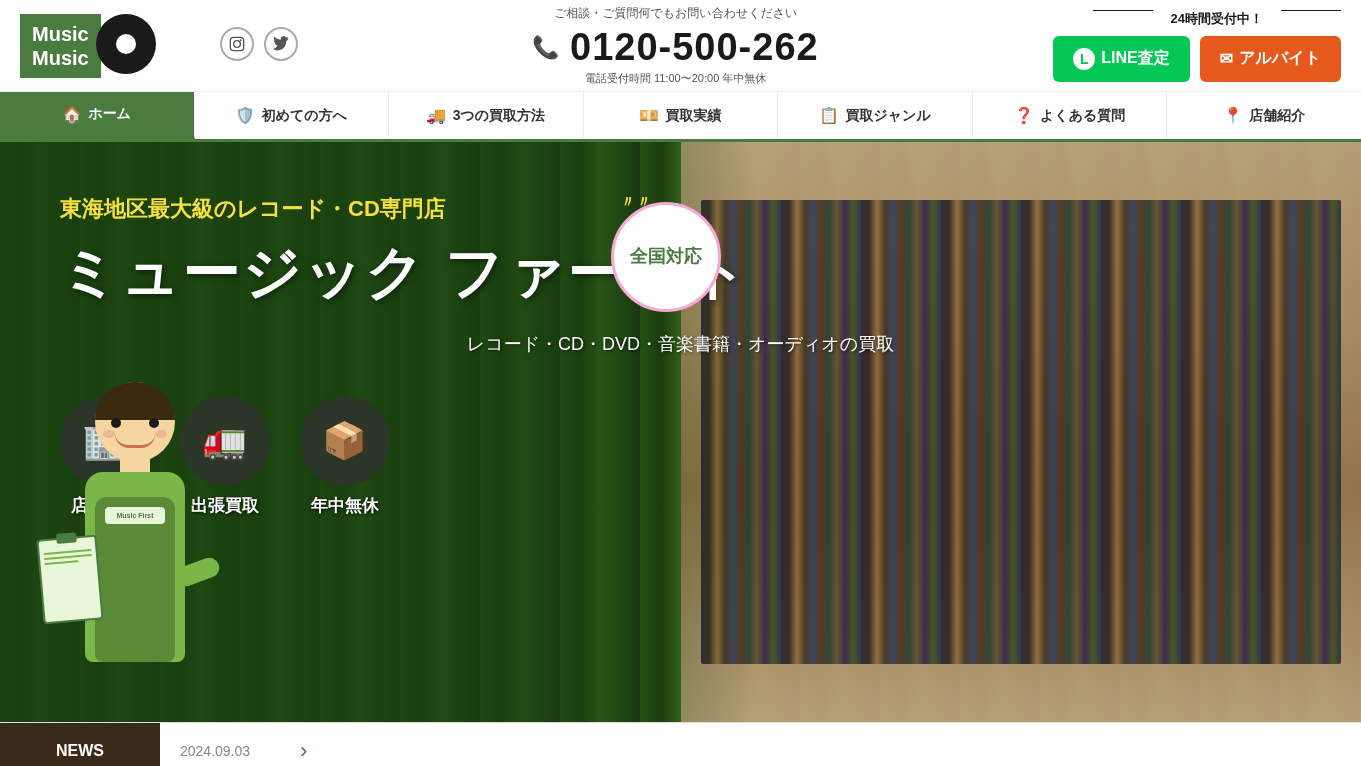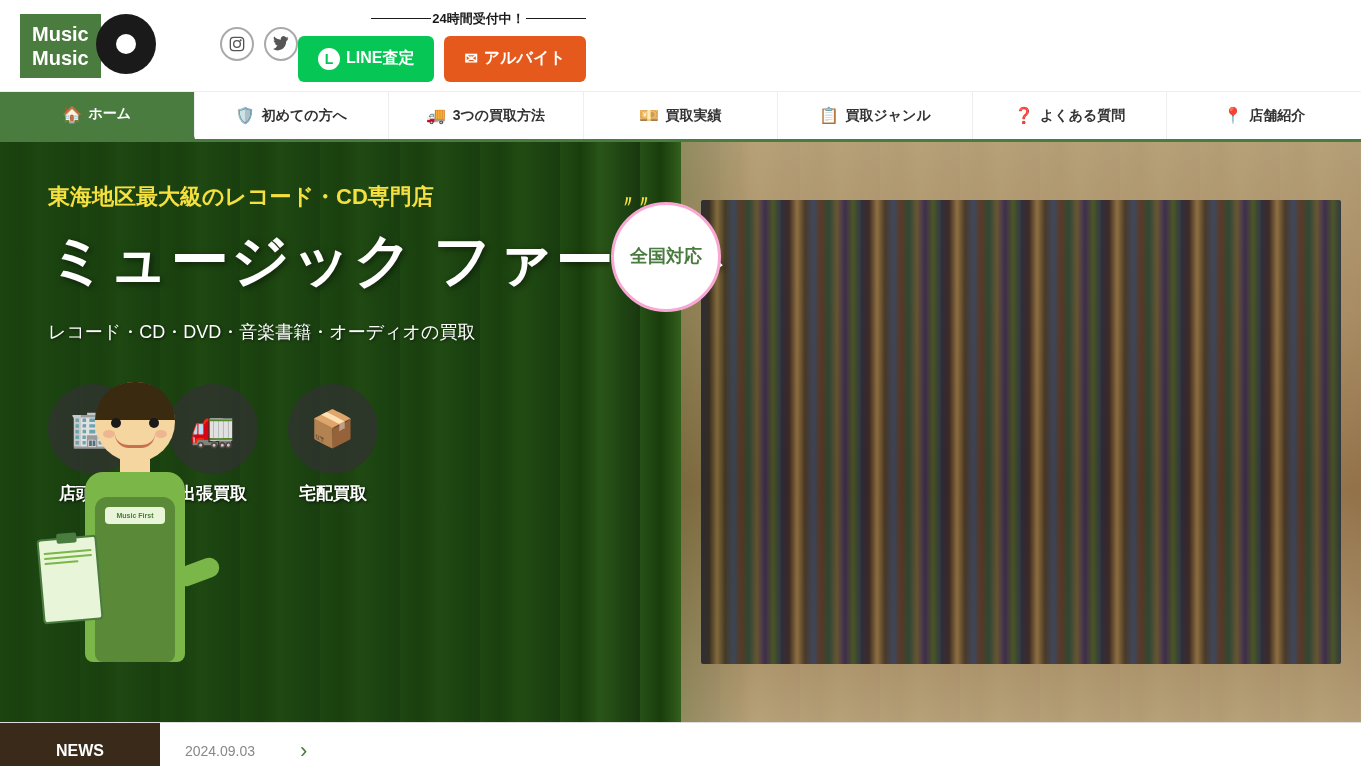--- a/index.html
+++ b/index.html
@@ -15,57 +15,57 @@
     .header-center { flex: 1; display: flex; flex-direction: column; align-items: center; padding: 0 20px; }
     .header-consult { font-size: 12px; color: #555; margin-bottom: 4px; }
     .header-phone-row { display: flex; align-items: center; gap: 10px; }
     .phone-icon { color: #4a7c3f; font-size: 22px; }
     .phone-number { font-size: 38px; font-weight: bold; color: #1a1a1a; letter-spacing: 1px; }
     .phone-hours { font-size: 11px; color: #555; margin-top: 2px; }
     .social-icons { display: flex; gap: 10px; margin-bottom: 4px; }
     .social-icon { width: 34px; height: 34px; border-radius: 50%; border: 2px solid #aaa; display: flex; align-items: center; justify-content: center; font-size: 16px; color: #555; cursor: pointer; }
 
     .header-right { display: flex; flex-direction: column; align-items: flex-end; gap: 8px; min-width: 280px; }
-    .hours-badge { display: flex; align-items: center; gap: 1px; font-size: 13px; color: #1a1a1a; font-weight: bold; }
+    .hours-badge { display: flex; align-items: flex-start; gap: 18px; font-size: 13px; color: #1a1a1a; font-weight: bold; }
     .hours-line { width: 60px; height: 1px; background: #1a1a1a; }
     .header-buttons { display: flex; gap: 10px; }
     .btn-line { background: #06c755; color: #fff; border: none; border-radius: 6px; padding: 12px 20px; font-size: 16px; font-weight: bold; cursor: pointer; display: flex; align-items: center; gap: 6px; }
     .btn-line-icon { background: #fff; color: #06c755; border-radius: 50%; width: 22px; height: 22px; display: flex; align-items: center; justify-content: center; font-weight: bold; font-size: 14px; }
     .btn-inquiry { background: #e55a1c; color: #fff; border: none; border-radius: 6px; padding: 12px 20px; font-size: 16px; font-weight: bold; cursor: pointer; display: flex; align-items: center; gap: 6px; }
 
     
     .nav { background: #fff; border-bottom: 3px solid #4a7c3f; display: flex; height: 50px; }
     .nav-item { flex: 1; display: flex; align-items: center; justify-content: center; gap: 6px; font-size: 14px; font-weight: bold; color: #333; cursor: pointer; border-right: 1px solid #eee; text-decoration: none; }
     .nav-item.active { border-bottom: 3px solid #4a7c3f; color: #4a7c3f; }
     .nav-icon { font-size: 16px; }
     .nav-item:first-child { background: #4a7c3f; color: #fff; }
 
     
     .hero { position: relative; height: 580px; overflow: hidden; background: #2d5a1a; display: flex; }
 
     
     .hero-bg { position: absolute; inset: 0; background: linear-gradient(135deg, #3a6b28 0%, #1a3a0a 40%, #4a5a30 100%); }
 
-    .hero-content { position: relative; z-index: 10; padding: 40px 48px; flex: 1; }
+    .hero-content { position: relative; z-index: 10; padding: 40px 60px; flex: 1; margin-top: 12px; }
     .hero-subtitle { color: #f5e040; font-size: 22px; font-weight: bold; margin-bottom: 10px; }
     .hero-title { color: #fff; font-size: 58px; font-weight: 900; margin-bottom: 20px; text-shadow: 2px 2px 6px rgba(0,0,0,0.5); letter-spacing: 2px; }
-    .hero-desc { color: #fff; font-size: 18px; margin-bottom: 40px; text-shadow: 1px 1px 3px rgba(0,0,0,0.6); }
+    .hero-desc { color: #fff; font-size: 18px; margin-bottom: 40px; text-shadow: 1px 1px 3px rgba(0,0,0,0.6); text-align: center; }
 
     .hero-badge { position: absolute; right: 640px; top: 60px; z-index: 15; width: 110px; height: 110px; border-radius: 50%; background: #fff; display: flex; align-items: center; justify-content: center; flex-direction: column; border: 3px solid #f9a8d4; }
     .hero-badge-text { color: #4a7c3f; font-size: 18px; font-weight: bold; text-align: center; line-height: 1.3; }
 
     .hero-buttons { display: flex; gap: 30px; margin-top: 10px; }
     .hero-btn { display: flex; flex-direction: column; align-items: center; gap: 8px; cursor: pointer; }
     .hero-btn-circle { width: 90px; height: 90px; border-radius: 50%; background: rgba(50,50,50,0.75); display: flex; align-items: center; justify-content: center; font-size: 36px; }
     .hero-btn-label { color: #fff; font-size: 17px; font-weight: bold; text-shadow: 1px 1px 3px rgba(0,0,0,0.8); }
 
     
     .news-bar { background: #fff; display: flex; align-items: center; height: 56px; border-top: 1px solid #ddd; }
     .news-label { background: #3a2a1a; color: #fff; font-size: 16px; font-weight: bold; padding: 0 30px; height: 100%; display: flex; align-items: center; min-width: 160px; justify-content: center; }
-    .news-date { color: #888; font-size: 14px; padding: 0 20px; min-width: 120px; text-align: center; }
+    .news-date { color: #888; font-size: 14px; padding: 0 20px; min-width: 120px; }
     .news-text { color: #4a7c3f; font-size: 15px; font-weight: bold; flex: 1; cursor: pointer; }
     .news-arrow { color: #4a7c3f; font-size: 22px; padding: 0 20px; cursor: pointer; }
   </style>
 </head>
 <body>
 
 <header class="header">
   <div class="logo">
     <div class="logo-text">
       <span>Music</span><br>
@@ -84,20 +84,28 @@
           </svg>
       </div>
       <div class="social-icon">
         <svg width="16" height="16" viewBox="0 0 24 24" fill="currentColor">
             <path d="M23 3a10.9 10.9 0 01-3.14 1.53A4.48 4.48 0 0022.43 1a9 9 0 01-2.88 1.1A4.52 4.52 0 0016.11 0c-2.5 0-4.52 2.02-4.52 4.52 0 .35.04.7.11 1.03C7.69 5.37 4.07 3.58 1.64 0.84a4.5 4.5 0 00-.61 2.27c0 1.57.8 2.95 2.01 3.76a4.5 4.5 0 01-2.05-.57v.06c0 2.19 1.56 4.02 3.63 4.43a4.5 4.5 0 01-2.04.08c.57 1.79 2.24 3.09 4.21 3.13A9.05 9.05 0 010 19.54a12.8 12.8 0 006.92 2.03c8.3 0 12.84-6.88 12.84-12.85 0-.2 0-.39-.01-.58A9.17 9.17 0 0023 3z"></path>
           </svg>
       </div>
     </div>
   </div>
 
+  <div class="header-center">
+    <div class="header-consult">ご相談・ご質問何でもお問い合わせください</div>
+    <div class="header-phone-row">
+      <span class="phone-icon">📞</span>
+      <span class="phone-number">0120-500-262</span>
+    </div>
+    <div class="phone-hours">電話受付時間 11:00〜20:00 年中無休</div>
+  </div>
 
   <div class="header-right">
     <div class="hours-badge">
       <div class="hours-line"></div>
       <span style="font-size:13px; font-weight:bold;">24時間受付中！</span>
       <div class="hours-line"></div>
     </div>
     <div class="header-buttons">
       <button class="btn-line">
         <span class="btn-line-icon">L</span>
@@ -178,21 +186,21 @@
       <div class="hero-btn">
         <div class="hero-btn-circle">
           🚛
         </div>
         <span class="hero-btn-label">出張買取</span>
       </div>
       <div class="hero-btn">
         <div class="hero-btn-circle">
           📦
         </div>
-        <span class="hero-btn-label">宅配買取</span>
+        <span class="hero-btn-label">年中無休</span>
       </div>
     </div>
   </div>
 
   <div style="position:absolute; bottom:60px; left:30px; z-index:15; width:210px; height:300px;">
 
     <div style="position:relative; width:210px; height:300px;">
 
       <div style="position:absolute; bottom:0; left:55px; width:100px; height:190px; background:#7ab648; border-radius:18px 18px 8px 8px;"></div>
 

